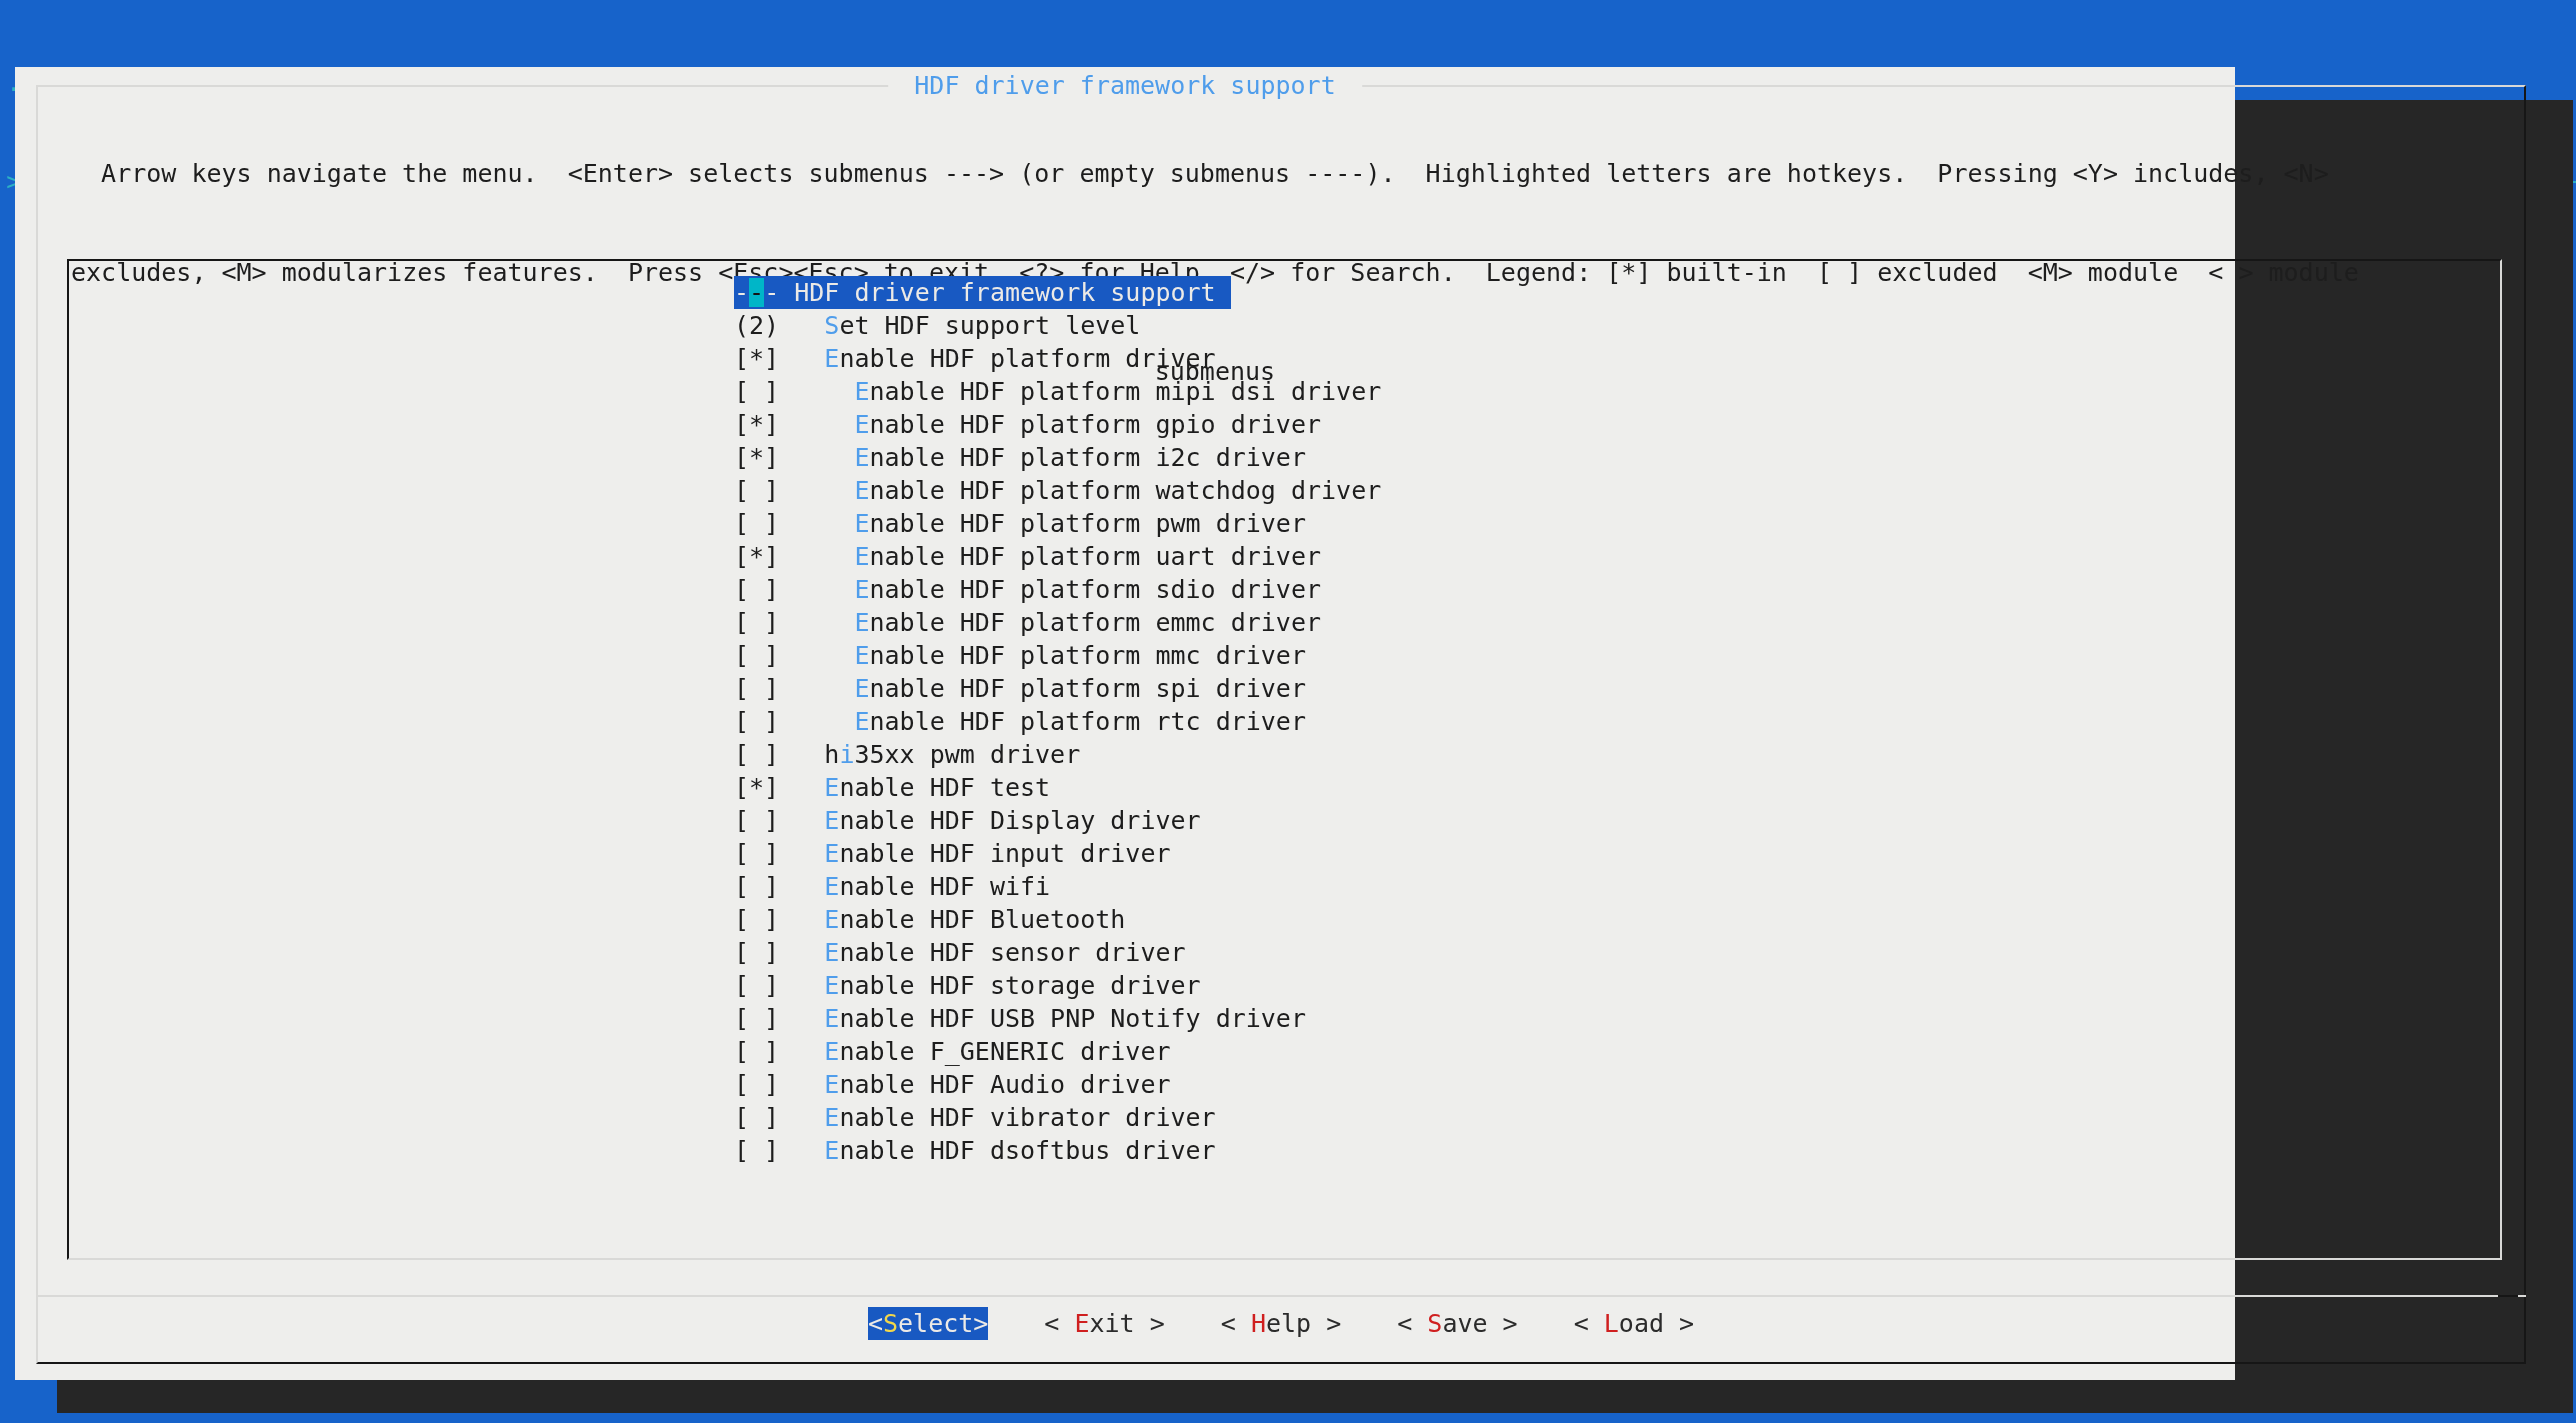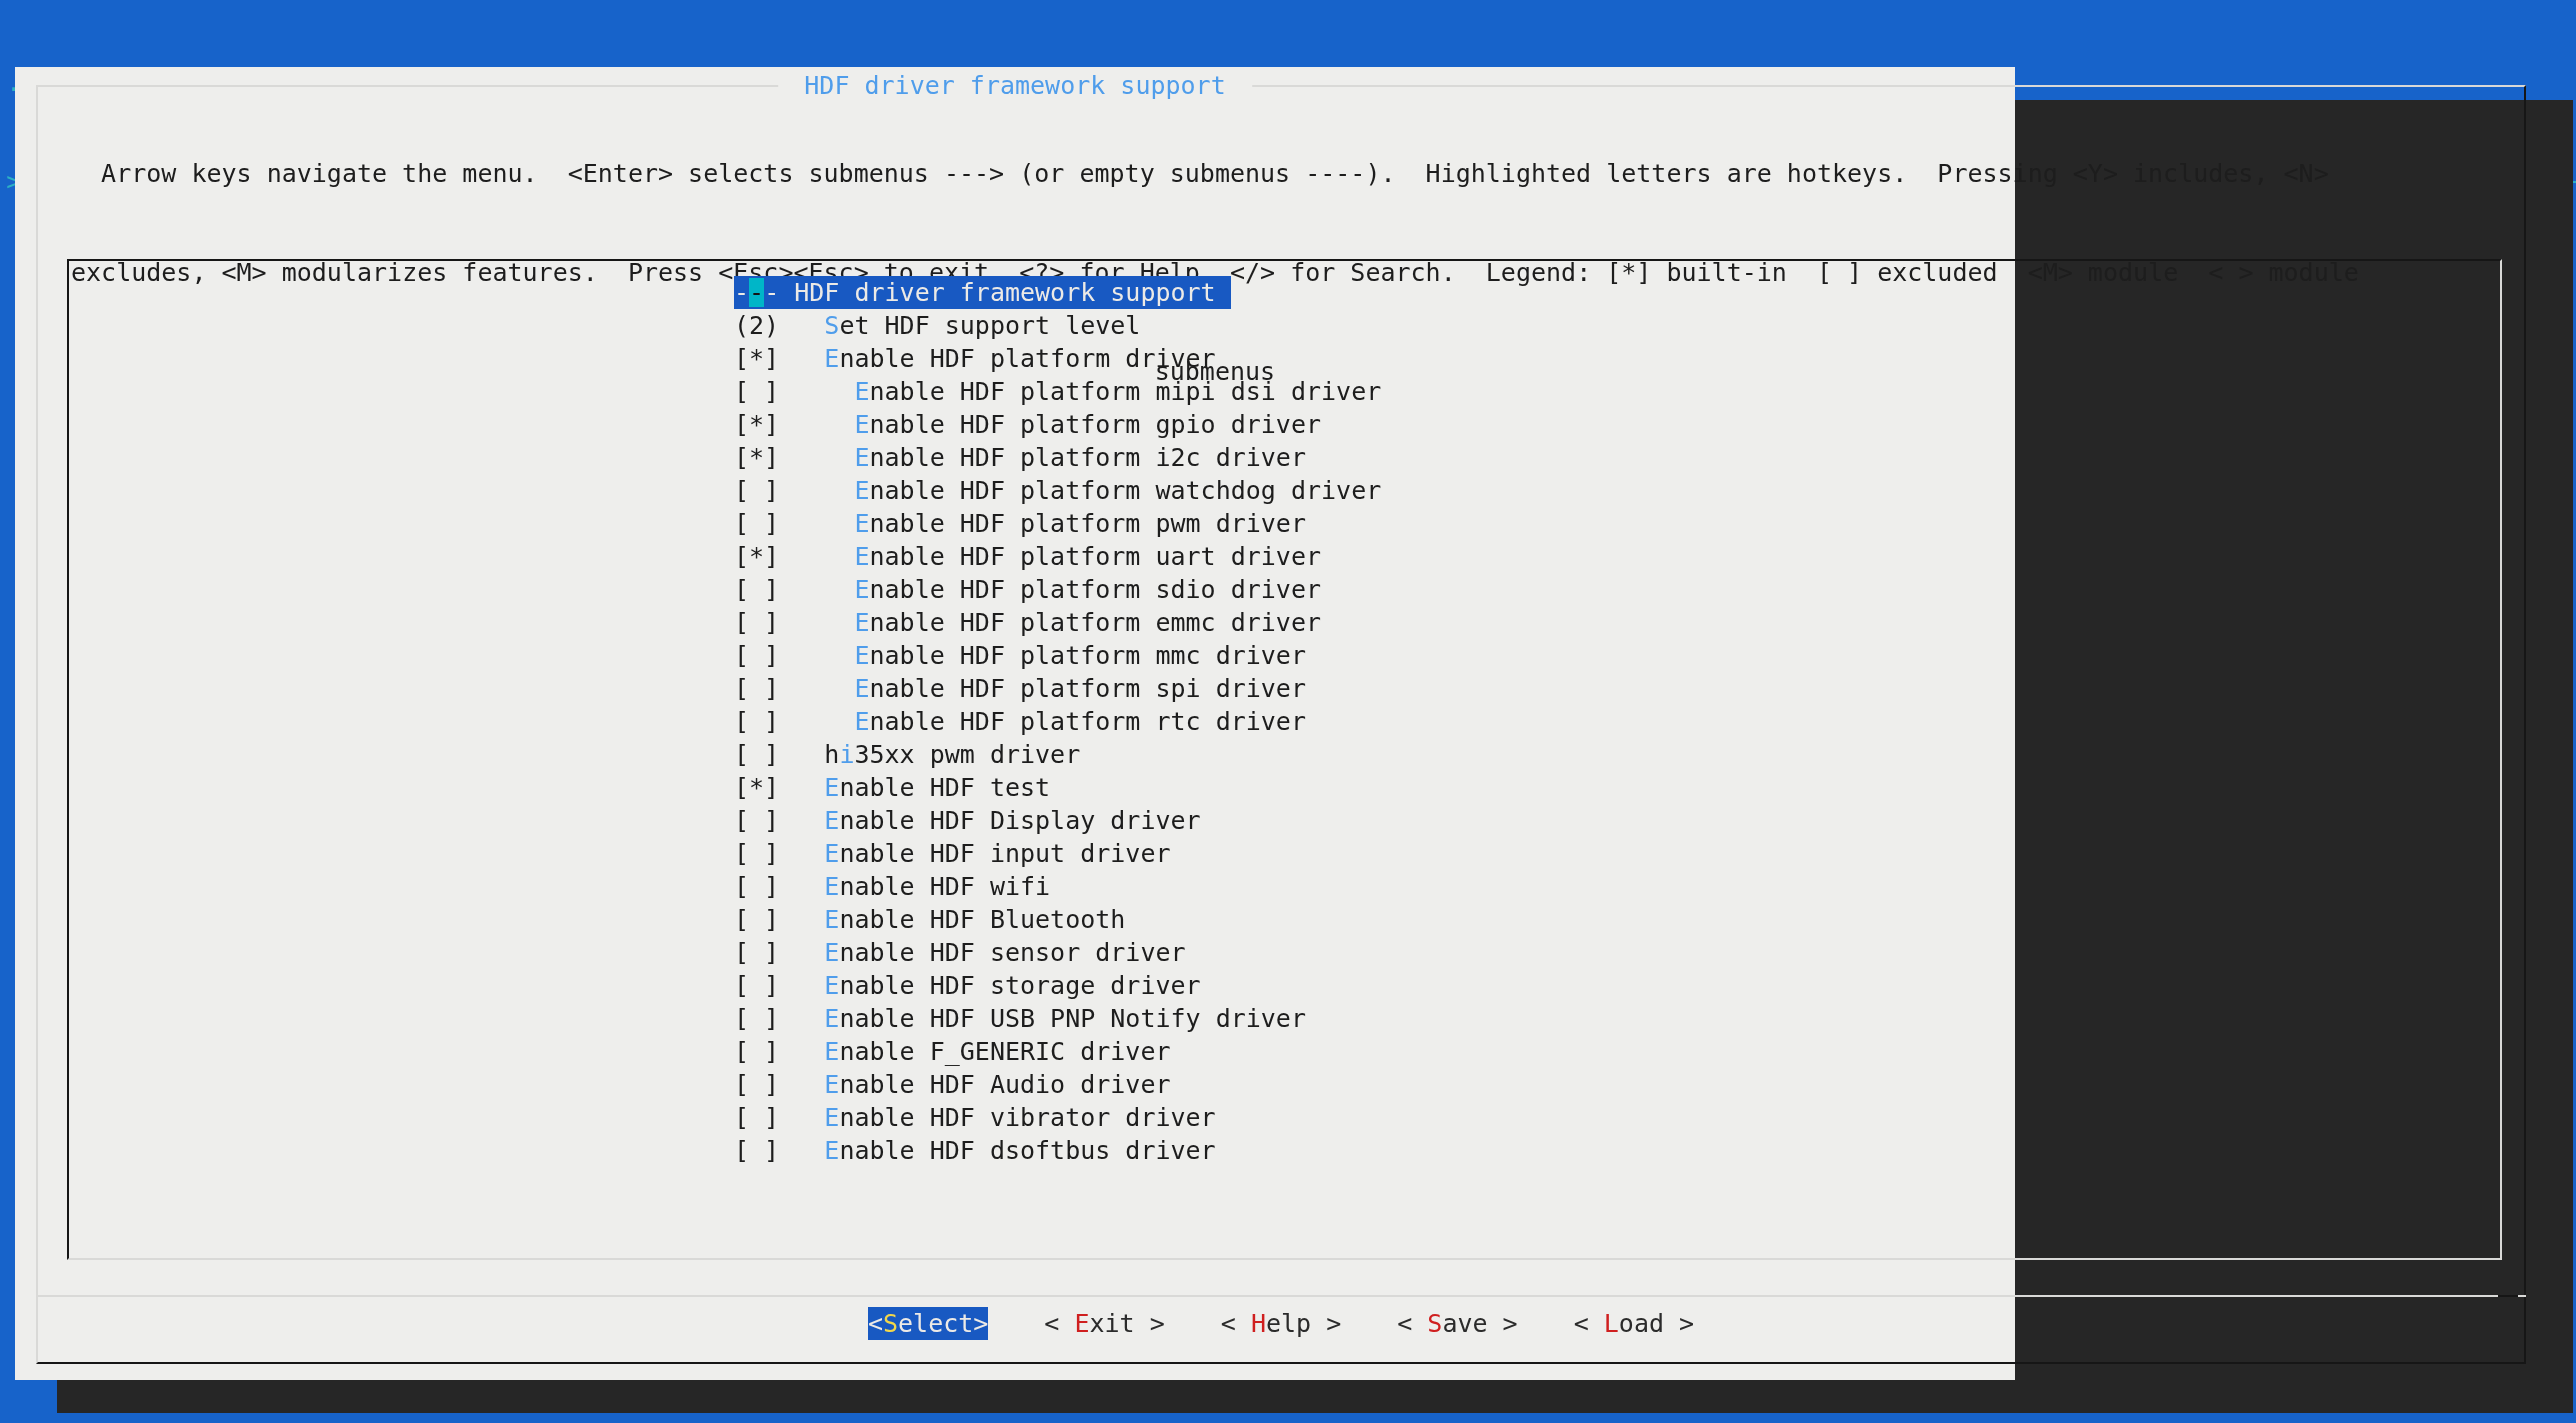--- a/index.html
+++ b/index.html
@@ -11,21 +11,21 @@
     font-family:"DejaVu Sans Mono", monospace;
     font-size:25px;
     line-height:33px;
   }
   .term-header{position:absolute;left:0;top:0;width:2576px;color:#2cb1c4;white-space:pre;}
   .term-title{height:33px;padding-left:6.3px;}
   .term-breadcrumb{height:33px;padding-left:6.3px;display:flex;align-items:center;}
   .term-breadcrumb .crumb-line{flex:1;height:0;border-top:2.4px solid #2cb1c4;margin-left:11px;}
 
   .dlg-shadow{position:absolute;left:57px;top:100px;width:2516px;height:1313px;background:#262626;}
-  .dialog{position:absolute;left:15px;top:67px;width:2000px;height:1313px;background:#eeeeec;}
+  .dialog{position:absolute;left:15px;top:67px;width:2220px;height:1313px;background:#eeeeec;}
 
   .dlg-frame{
     position:absolute;left:21px;top:18px;width:2490px;height:1279px;box-sizing:border-box;
     border-top:2.4px solid #d9d9d7;border-left:2.4px solid #d9d9d7;
     border-right:2.4px solid #161616;border-bottom:2.4px solid #161616;
   }
   .dlg-title{
     position:absolute;top:1.6px;left:50%;transform:translateX(-50%);
     background:#eeeeec;color:#4f9deb;padding:0 11px;white-space:pre;z-index:2;
   }

